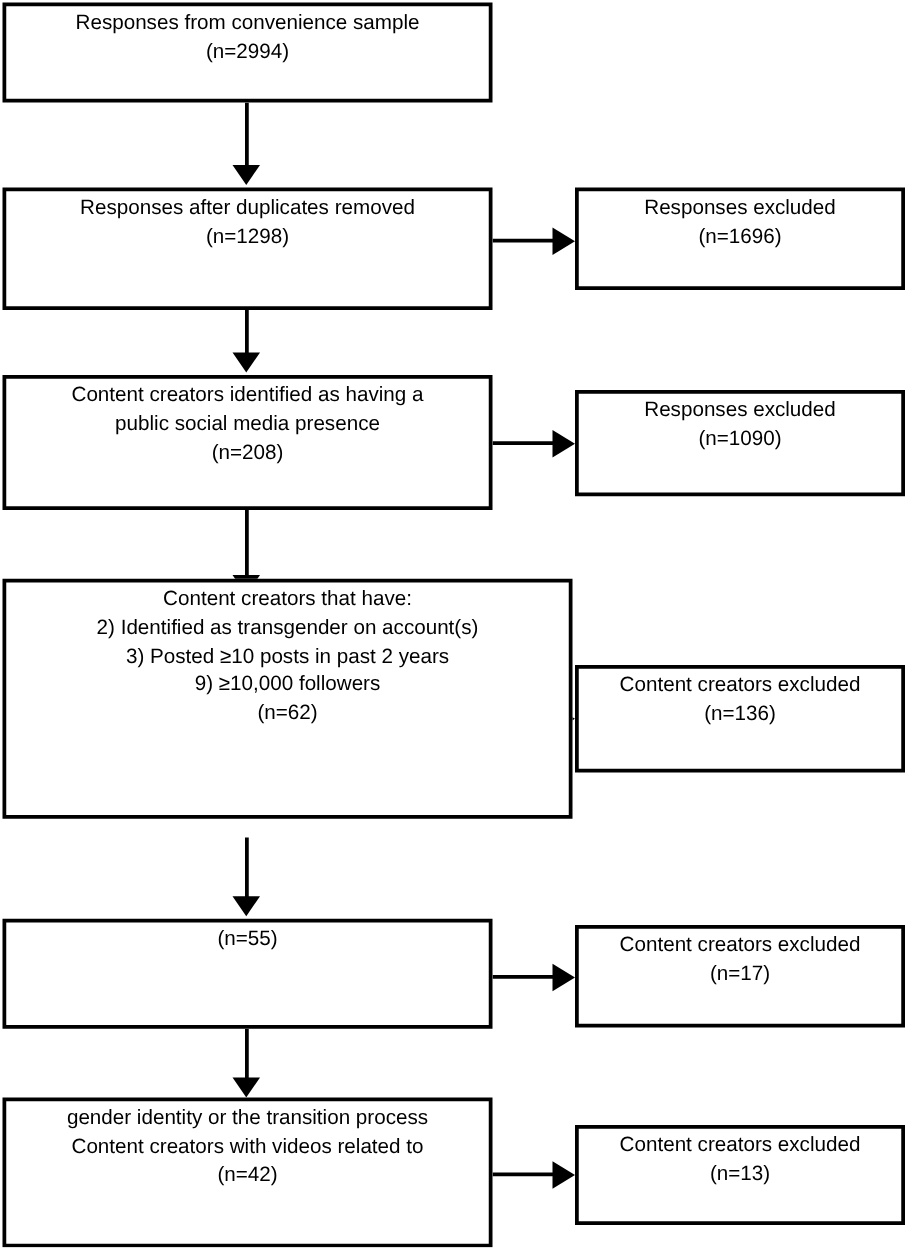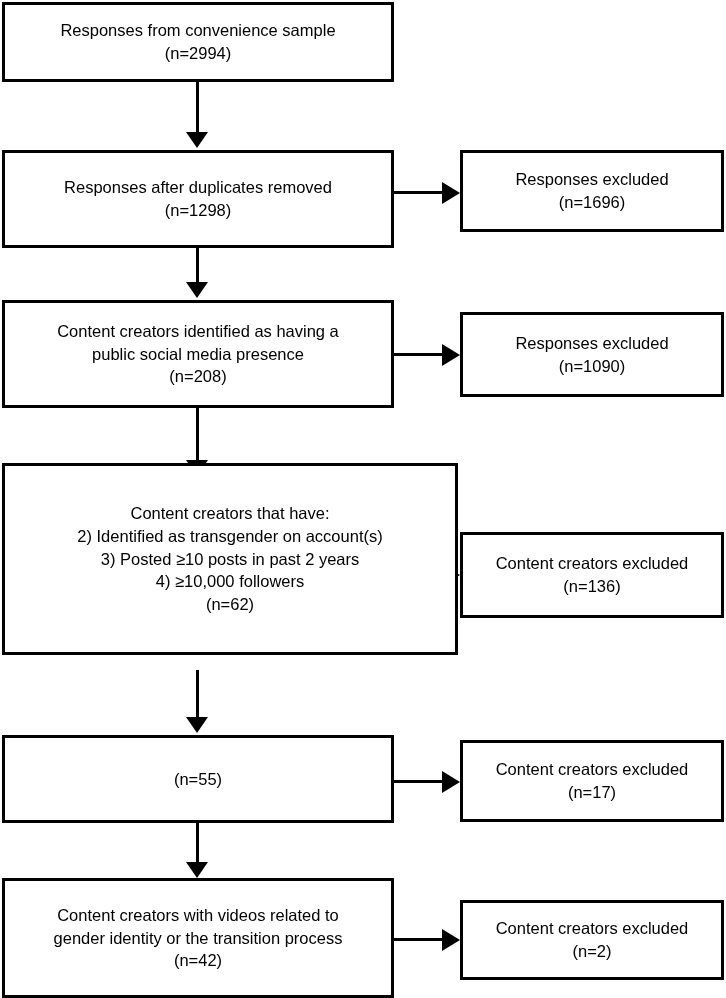--- a/index.html
+++ b/index.html
@@ -20,21 +20,21 @@
     overflow: hidden;
   }
   .node {
     position: absolute;
     box-sizing: border-box;
     border: 3px solid #000000;
     background: #ffffff;
     display: flex;
     flex-direction: column;
     align-items: center;
-    justify-content: center;
+    justify-content: flex-start;
     text-align: center;
     font-size: 16.5px;
     line-height: 1.38;
     color: #000000;
     padding: 2px 6px;
   }
   .node .line {
     display: block;
     white-space: nowrap;
   }
@@ -149,31 +149,31 @@
   <div class="node" id="node-2">
     <span class="line">Content creators identified as having a</span>
     <span class="line">public social media presence</span>
     <span class="line">(<span>n=208</span>)</span>
   </div>
 
   <div class="node" id="node-3">
     <span class="line">Content creators that have:</span>
     <span class="line">2) Identified as transgender on account(s)</span>
     <span class="line">3) Posted ≥10 posts in past 2 years</span>
-    <span class="line">4) ≥10,000 followers</span>
+    <span class="line">9) ≥10,000 followers</span>
     <span class="line">(<span>n=62</span>)</span>
   </div>
 
   <div class="node" id="node-4">
     <span class="line">(<span>n=55</span>)</span>
   </div>
 
   <div class="node" id="node-5">
+    <span class="line">gender identity or the transition process</span>
     <span class="line">Content creators with videos related to</span>
-    <span class="line">gender identity or the transition process</span>
     <span class="line">(<span>n=42</span>)</span>
   </div>
 
   <div class="node" id="excl-0">
     <span class="line">Responses excluded</span>
     <span class="line">(<span>n=1696</span>)</span>
   </div>
 
   <div class="node" id="excl-1">
     <span class="line">Responses excluded</span>
@@ -185,16 +185,16 @@
     <span class="line">(<span>n=136</span>)</span>
   </div>
 
   <div class="node" id="excl-3">
     <span class="line">Content creators excluded</span>
     <span class="line">(<span>n=17</span>)</span>
   </div>
 
   <div class="node" id="excl-4">
     <span class="line">Content creators excluded</span>
-    <span class="line">(<span>n=2</span>)</span>
+    <span class="line">(<span>n=13</span>)</span>
   </div>
 
 </div>
 
 </body></html>

